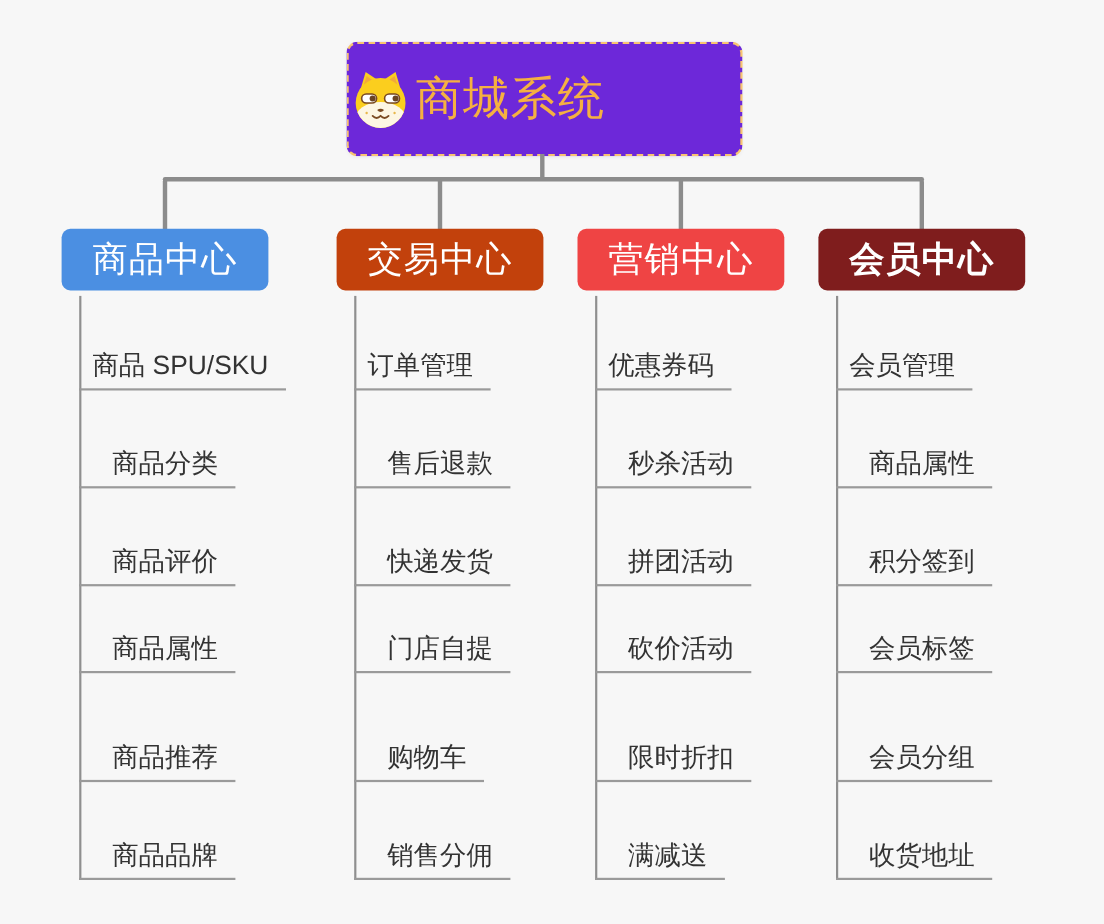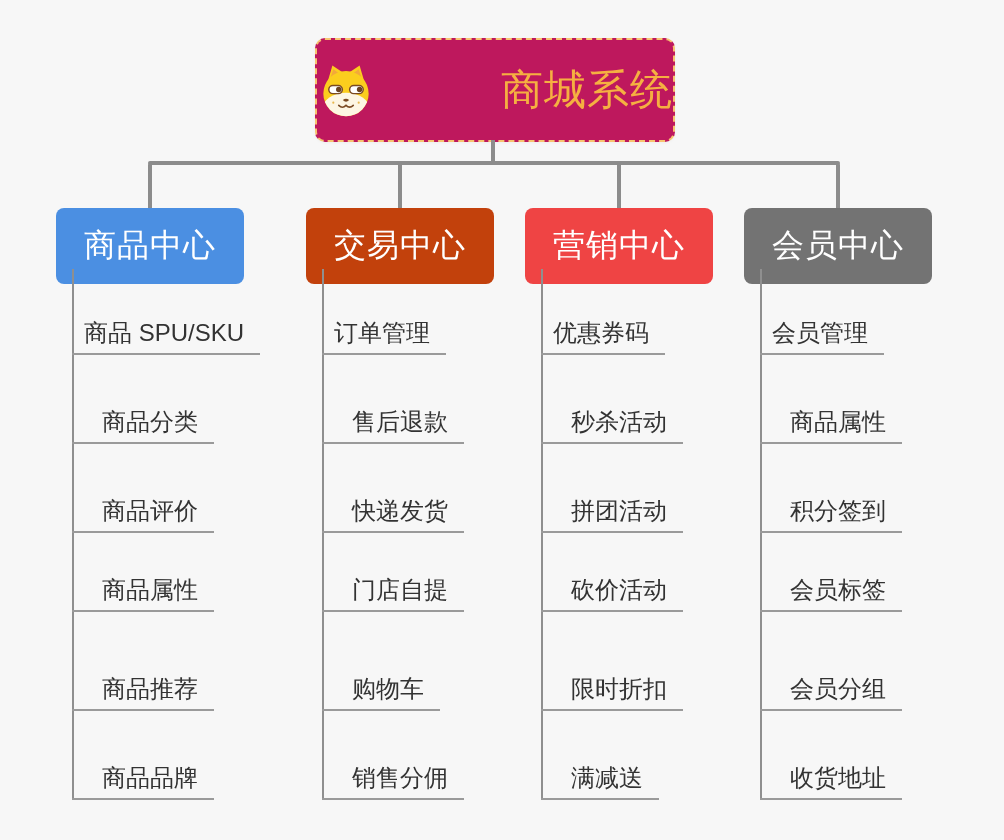--- a/index.html
+++ b/index.html
@@ -7,23 +7,23 @@
     width:1004px;height:840px;
     background:#f7f7f7;
     font-family:"Liberation Sans","DejaVu Sans",sans-serif;
     position:relative;overflow:hidden;
   }
   .canvas{position:absolute;inset:0;}
 
   
   .root-node{
     position:absolute;left:315px;top:38px;width:360px;height:104px;
-    background:#be185d;border:2px dashed #f8c470;border-radius:10px;
+    background:#6d28d9;border:2px dashed #f8c470;border-radius:10px;
     box-sizing:border-box;
-    display:flex;align-items:center;justify-content:space-between;gap:3px;
+    display:flex;align-items:center;justify-content:flex-start;gap:3px;
     box-shadow:0 1px 3px rgba(0,0,0,0.04);
   }
   .root-title{
     font-size:42px;font-weight:500;letter-spacing:1px;color:#f5b041;
   }
   .dog{width:58px;height:58px;display:block;}
 
   
   .line{position:absolute;background:#8c8c8c;}
   .root-trunk{left:491px;top:140px;width:4px;height:23px;}
@@ -35,21 +35,21 @@
   .drop.d3{left:836px;}
 
   
   .branch{position:absolute;top:208px;width:260px;}
   .branch.b0{left:56px;}
   .branch.b1{left:306px;}
   .branch.b2{left:525px;}
   .branch.b3{left:744px;}
 
   .branch-node{
-    position:absolute;left:0;top:0;width:188px;height:76px;
+    position:absolute;left:0;top:0;width:188px;height:56px;
     border-radius:8px;color:#ffffff;font-size:32px;letter-spacing:1px;
     display:flex;align-items:center;justify-content:center;
     box-sizing:border-box;
   }
   .trunk{
     position:absolute;left:16px;top:61px;width:2px;height:531px;
     background:#8f8f8f;
   }
   .leaf{
     position:absolute;left:16px;
@@ -133,21 +133,21 @@
     <div class="trunk"></div>
     <div class="leaf r0">优惠券码</div>
     <div class="leaf r1">秒杀活动</div>
     <div class="leaf r2">拼团活动</div>
     <div class="leaf r3">砍价活动</div>
     <div class="leaf r4">限时折扣</div>
     <div class="leaf r5">满减送</div>
   </div>
 
   <div class="branch b3">
-    <div class="branch-node" style="background: #737373;">会员中心</div>
+    <div class="branch-node" style="background: #7f1d1d; font-weight: bold;">会员中心</div>
     <div class="trunk"></div>
     <div class="leaf r0">会员管理</div>
     <div class="leaf r1">商品属性</div>
     <div class="leaf r2">积分签到</div>
     <div class="leaf r3">会员标签</div>
     <div class="leaf r4">会员分组</div>
     <div class="leaf r5">收货地址</div>
   </div>
 
 </div>

